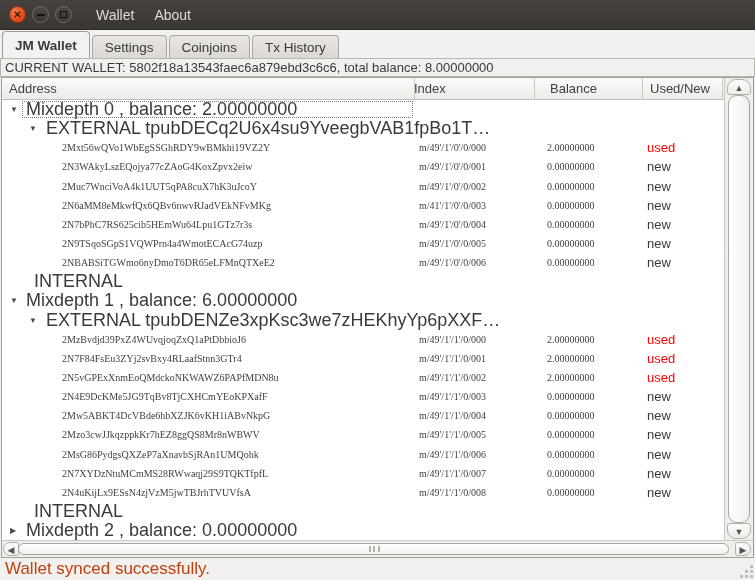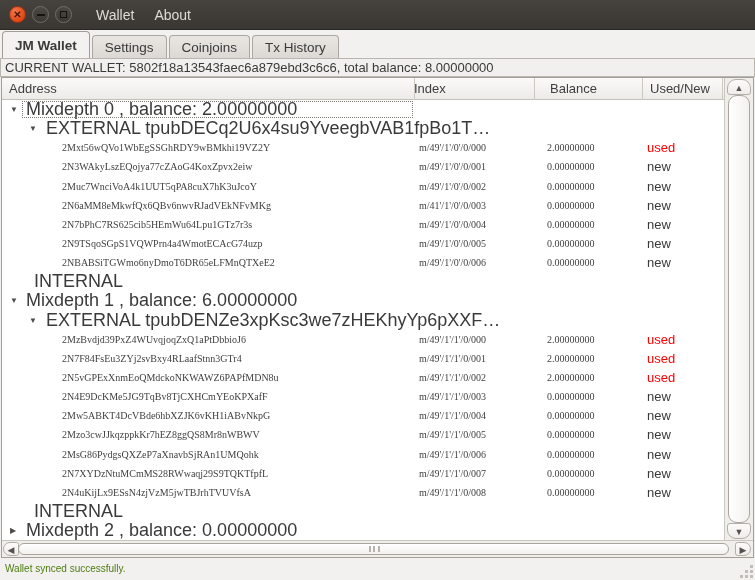--- a/index.html
+++ b/index.html
@@ -79,21 +79,21 @@
     border:1px solid #b3afa8; }
   .hbtn.left { left:1px; border-radius:8px 3px 3px 8px; }
   .hbtn.right { right:2px; border-radius:3px 8px 8px 3px; }
   .hthumb { position:absolute; top:2px; bottom:2px; left:16px; right:24px;
     background:linear-gradient(#ffffff,#f3f1ee); border:1px solid #aaa69f; border-radius:7px; }
   .hgrip { position:absolute; left:50%; top:50%; width:11px; height:6px; margin:-3px 0 0 -5px;
     background:repeating-linear-gradient(90deg,#b7b3ac 0 2px,transparent 2px 4.5px); }
 
   
   .statusbar { position:absolute; left:0; top:558px; width:755px; height:22px;
-    background:#f2f1f0; font-size:10px; color:#4d7c0f; line-height:21px; padding-left:5px; }
+    background:#f2f1f0; font-size:17px; color:#c2410c; line-height:21px; padding-left:5px; }
   .resize-grip { position:absolute; right:2px; bottom:2px; width:3px; height:3px;
     background:#c2beb7;
     box-shadow:-5px 0 0 #c2beb7, -10px 0 0 #c2beb7, 0 -5px 0 #c2beb7, -5px -5px 0 #c2beb7, 0 -10px 0 #c2beb7; }
 </style>
 </head>
 <body>
 
 <div class="window">
 
   <div class="titlebar">

